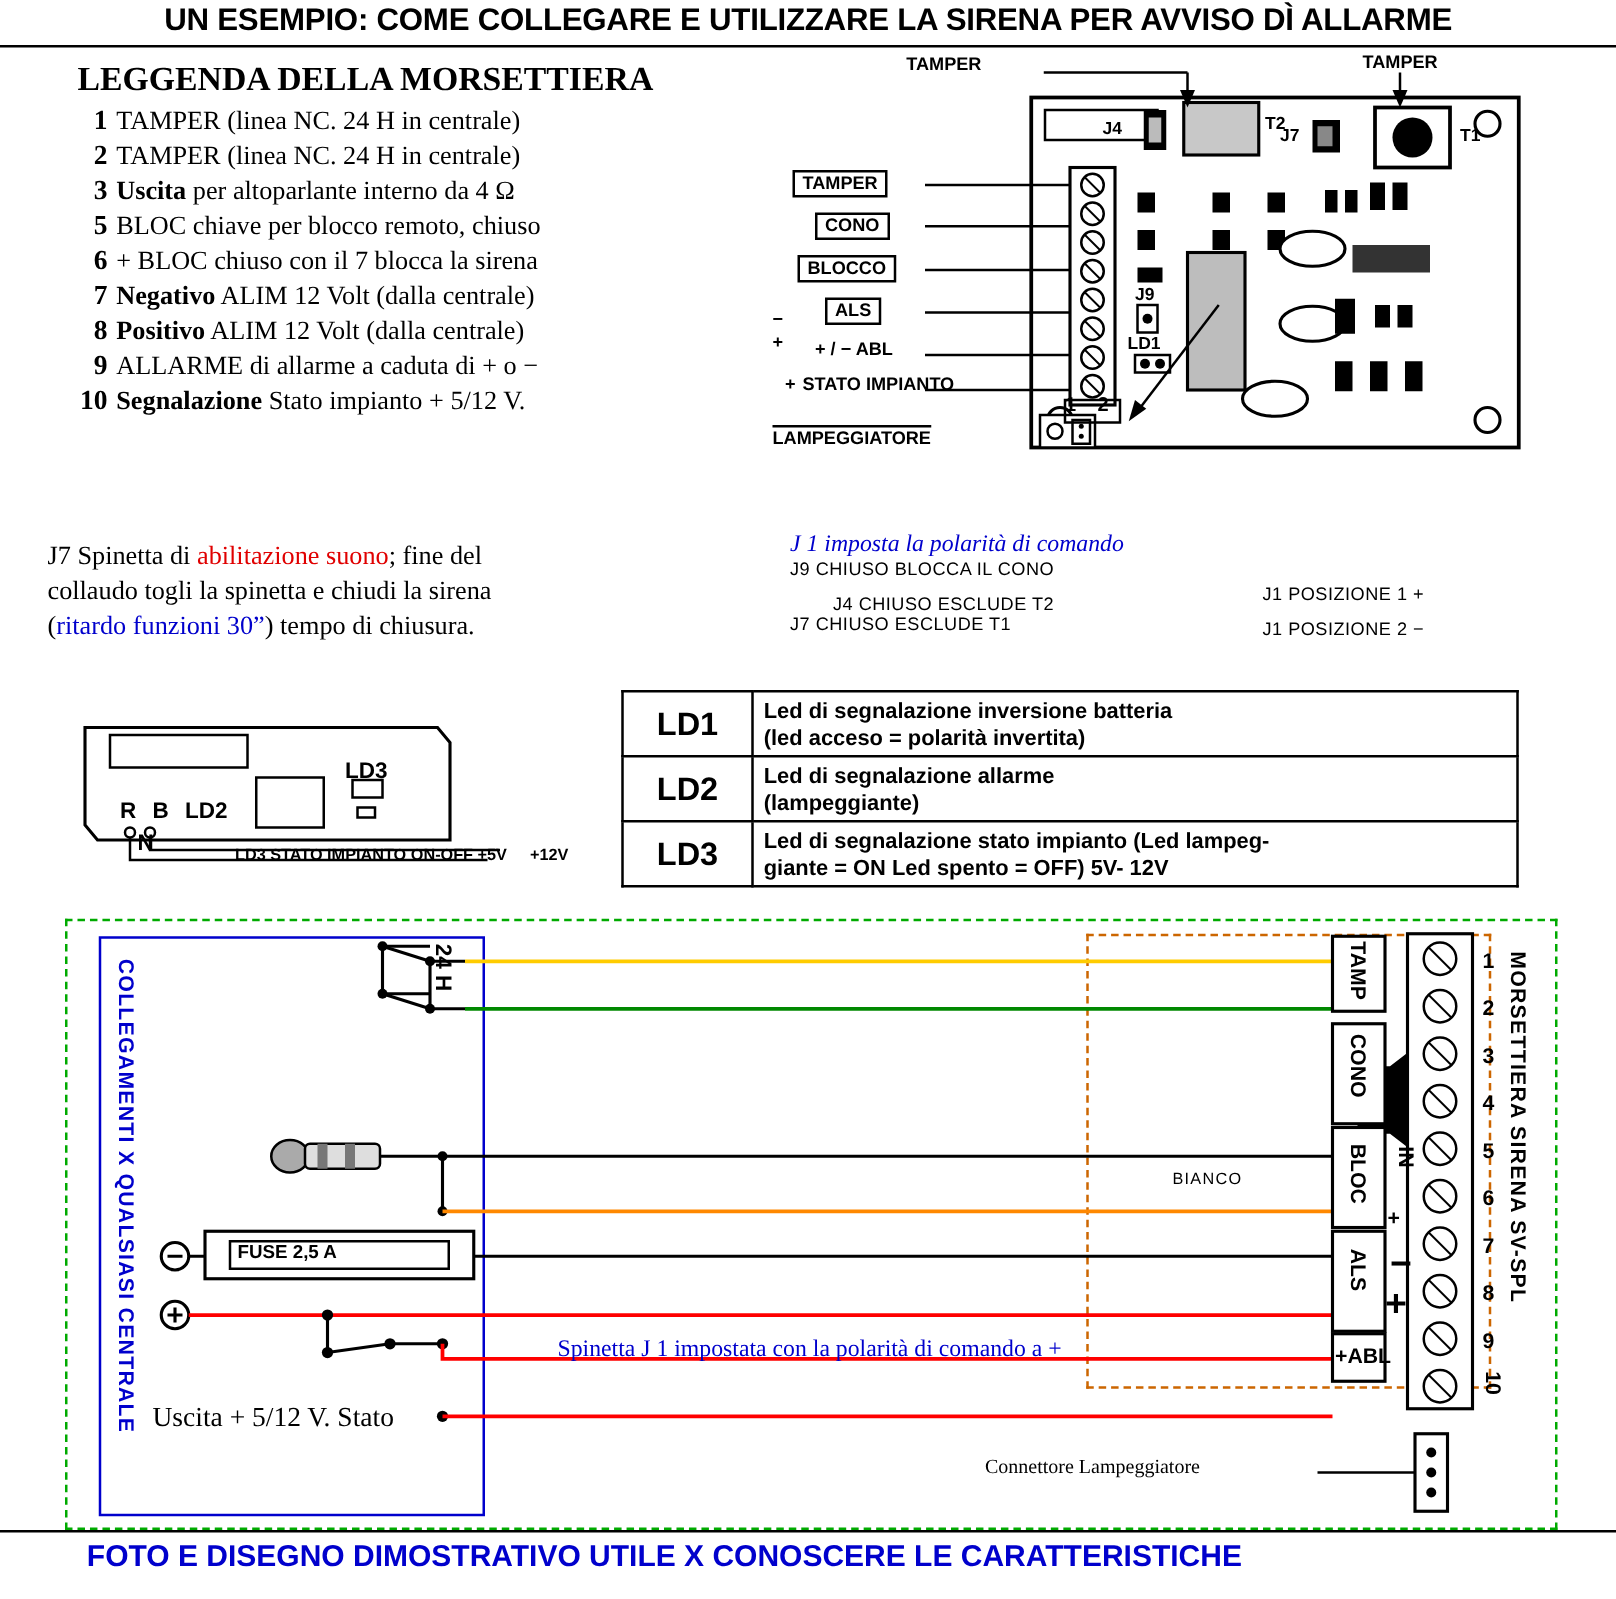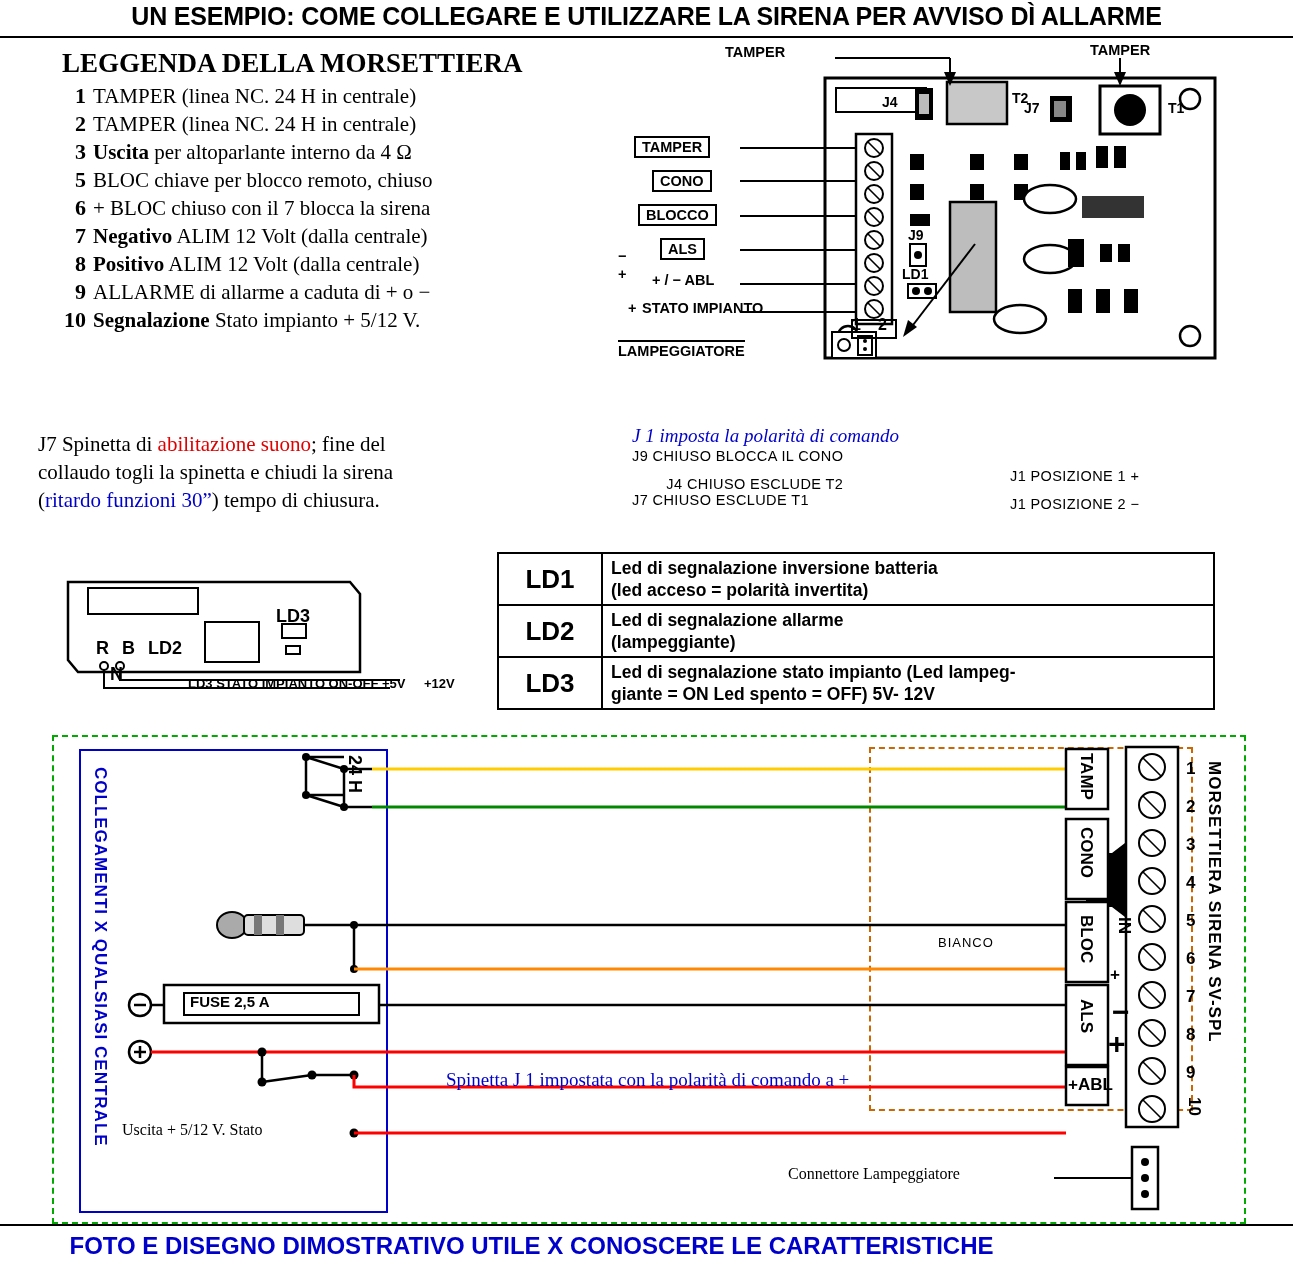--- a/index.html
+++ b/index.html
@@ -372,21 +372,21 @@
     <line x1="1000" y1="441" x2="1078" y2="441" stroke="#000" stroke-width="2"></line>
   </svg>
 
   <div class="abs vtxt" style="left:36px;top:30px;height:430px;font-family:'Liberation Sans',sans-serif;font-weight:bold;font-size:17px;color:#0000cc;letter-spacing:1px;">COLLEGAMENTI X QUALSIASI CENTRALE</div>
   <div class="abs vtxt" style="left:1150px;top:24px;height:400px;font-family:'Liberation Sans',sans-serif;font-weight:bold;font-size:17px;letter-spacing:1px;">MORSETTIERA SIRENA SV-SPL</div>
 
   <div class="abs vtxt" style="left:290px;top:18px;font-family:'Liberation Sans',sans-serif;font-weight:bold;font-size:18px;">24 H</div>
   <div class="abs" style="left:136px;top:256px;font-family:'Liberation Sans',sans-serif;font-weight:bold;font-size:15px;">FUSE 2,5 A</div>
   <div class="abs" style="left:884px;top:198px;font-family:'Liberation Sans',sans-serif;font-size:13px;letter-spacing:1px;">BIANCO</div>
   <div class="abs" style="left:392px;top:332px;font-family:'Liberation Serif',serif;font-size:19px;color:#0000cc;">Spinetta J 1 impostata con la polarità di comando a +</div>
-  <div class="abs" style="left:68px;top:384px;font-family:'Liberation Serif',serif;font-size:16px;">Uscita + 5/12 V. Stato</div>
+  <div class="abs" style="left:68px;top:384px;font-family:'Liberation Serif',serif;font-size:22px;">Uscita + 5/12 V. Stato</div>
   <div class="abs" style="left:734px;top:428px;font-family:'Liberation Serif',serif;font-size:16px;">Connettore Lampeggiatore</div>
 
   <div class="abs vtxt term-lbl" style="left:1022px;top:16px;">TAMP</div>
   <div class="abs vtxt term-lbl" style="left:1022px;top:90px;">CONO</div>
   <div class="abs vtxt term-lbl" style="left:1022px;top:178px;">BLOC</div>
   <div class="abs vtxt term-lbl" style="left:1022px;top:262px;">ALS</div>
   <div class="abs term-lbl" style="left:1014px;top:338px;">+ABL</div>
 
   <div class="abs vtxt term-lbl" style="left:1060px;top:180px;">IN</div>
   <div class="abs term-lbl" style="left:1056px;top:228px;">+</div>

